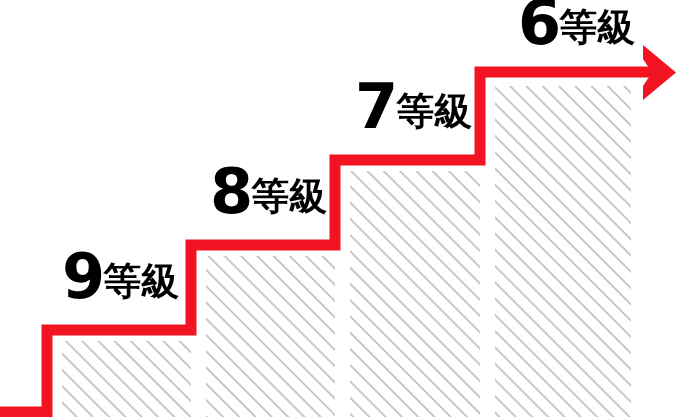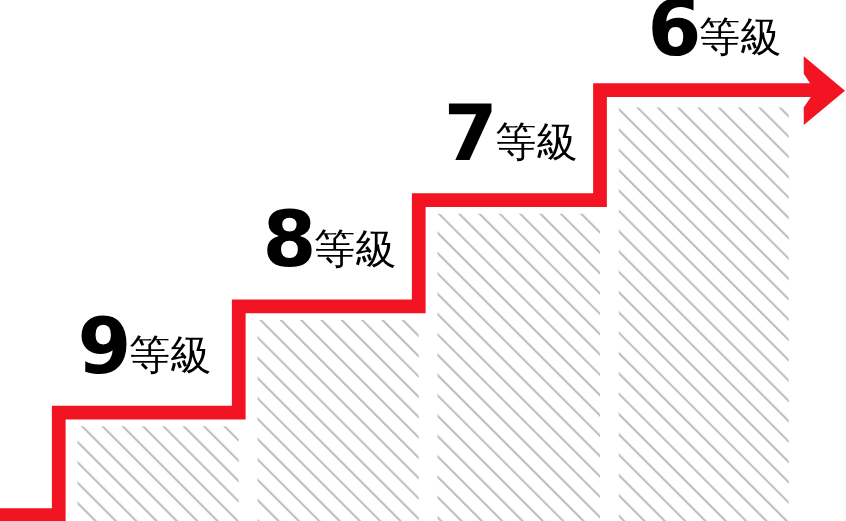--- a/index.html
+++ b/index.html
@@ -23,22 +23,22 @@
   .label .num{
     font-family:"DejaVu Sans","Liberation Sans",sans-serif;
     font-weight:700;
     font-size:62px;
     letter-spacing:-2px;
     line-height:0.82;
     display:block;
   }
   .label .kanji{
     font-family:"DejaVu Sans","Liberation Sans",sans-serif;
-    font-weight:400;
-    font-size:33px;
+    font-weight:700;
+    font-size:38px;
     line-height:1;
     display:block;
     padding-bottom:3px;
     letter-spacing:0px;
   }
   #lbl-9{left:62px;top:252px;}
   #lbl-8{left:210px;top:167px;}
   #lbl-7{left:355px;top:82px;}
   #lbl-6{left:518px;top:-2px;}
 </style>

